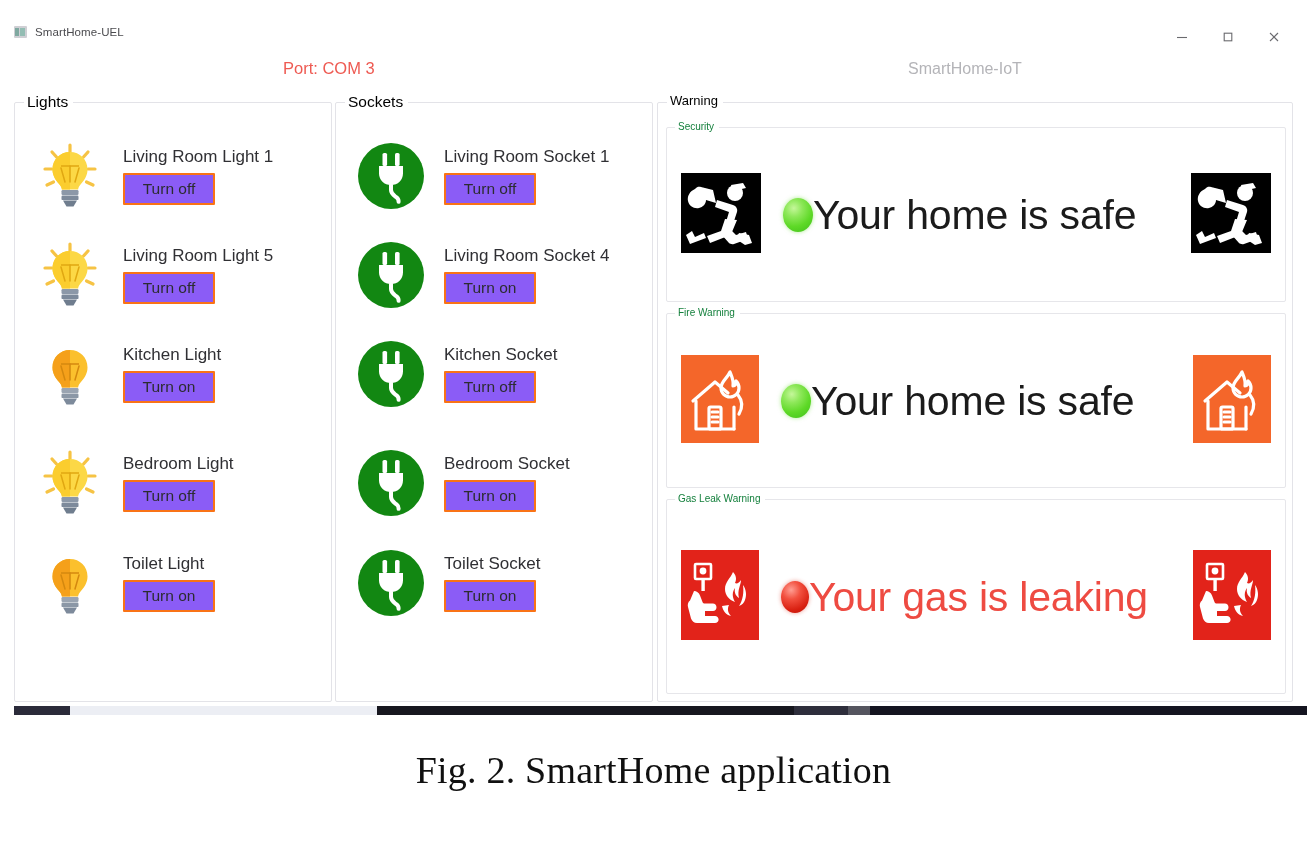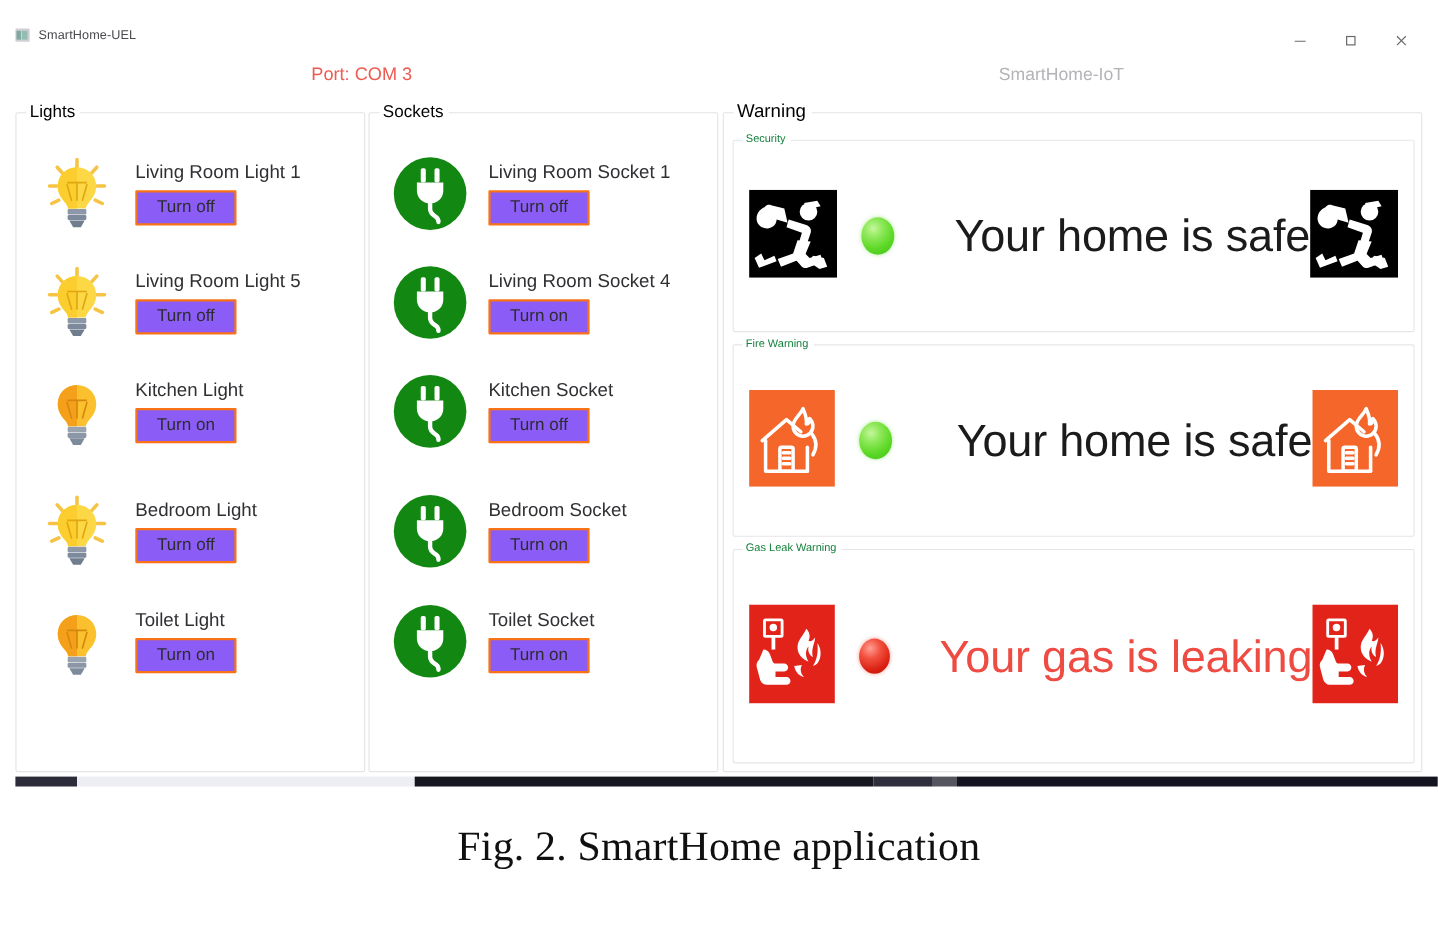--- a/index.html
+++ b/index.html
@@ -110,21 +110,21 @@
     font-size: 15.5px;
     color: #000000;
     white-space: nowrap;
     line-height: 20px;
   }
 
   #lights-panel  { left: 14px;  top: 102px; width: 318px; height: 600px; }
   #sockets-panel { left: 335px; top: 102px; width: 318px; height: 600px; }
   #warning-panel { left: 657px; top: 102px; width: 636px; height: 600px; border-top-color: #e3e3e8; }
 
-  #warning-panel > .gb-label { top: -12px; font-size: 17px; }
+  #warning-panel > .gb-label { top: -12px; font-size: 13px; }
 
   
   .sub-group {
     position: absolute;
     left: 8px;
     width: 620px;
     border: 1px solid #e6e6ea;
     border-radius: 2px;
     background: #fff;
   }
@@ -212,21 +212,21 @@
     background: radial-gradient(circle at 36% 30%, #c5f79a 0%, #8ee85a 28%, #5ed927 60%, #3fbf1a 100%);
     box-shadow: 0 0 4px rgba(110,220,60,0.55);
   }
   .led-red {
     width: 28px; height: 32px;
     background: radial-gradient(circle at 36% 28%, #ff9e93 0%, #f2503f 32%, #d81f10 70%, #b81207 100%);
     box-shadow: 0 0 4px rgba(220,40,20,0.45);
   }
   .warn-text {
     flex: 1 1 auto;
-    text-align: right;
+    text-align: left;
     font-size: 41px;
     line-height: 48px;
     color: #1b1b1b;
     white-space: nowrap;
     font-weight: 400;
     letter-spacing: -0.2px;
   }
   .warn-text.danger { color: #ee4b42; }
 
   

